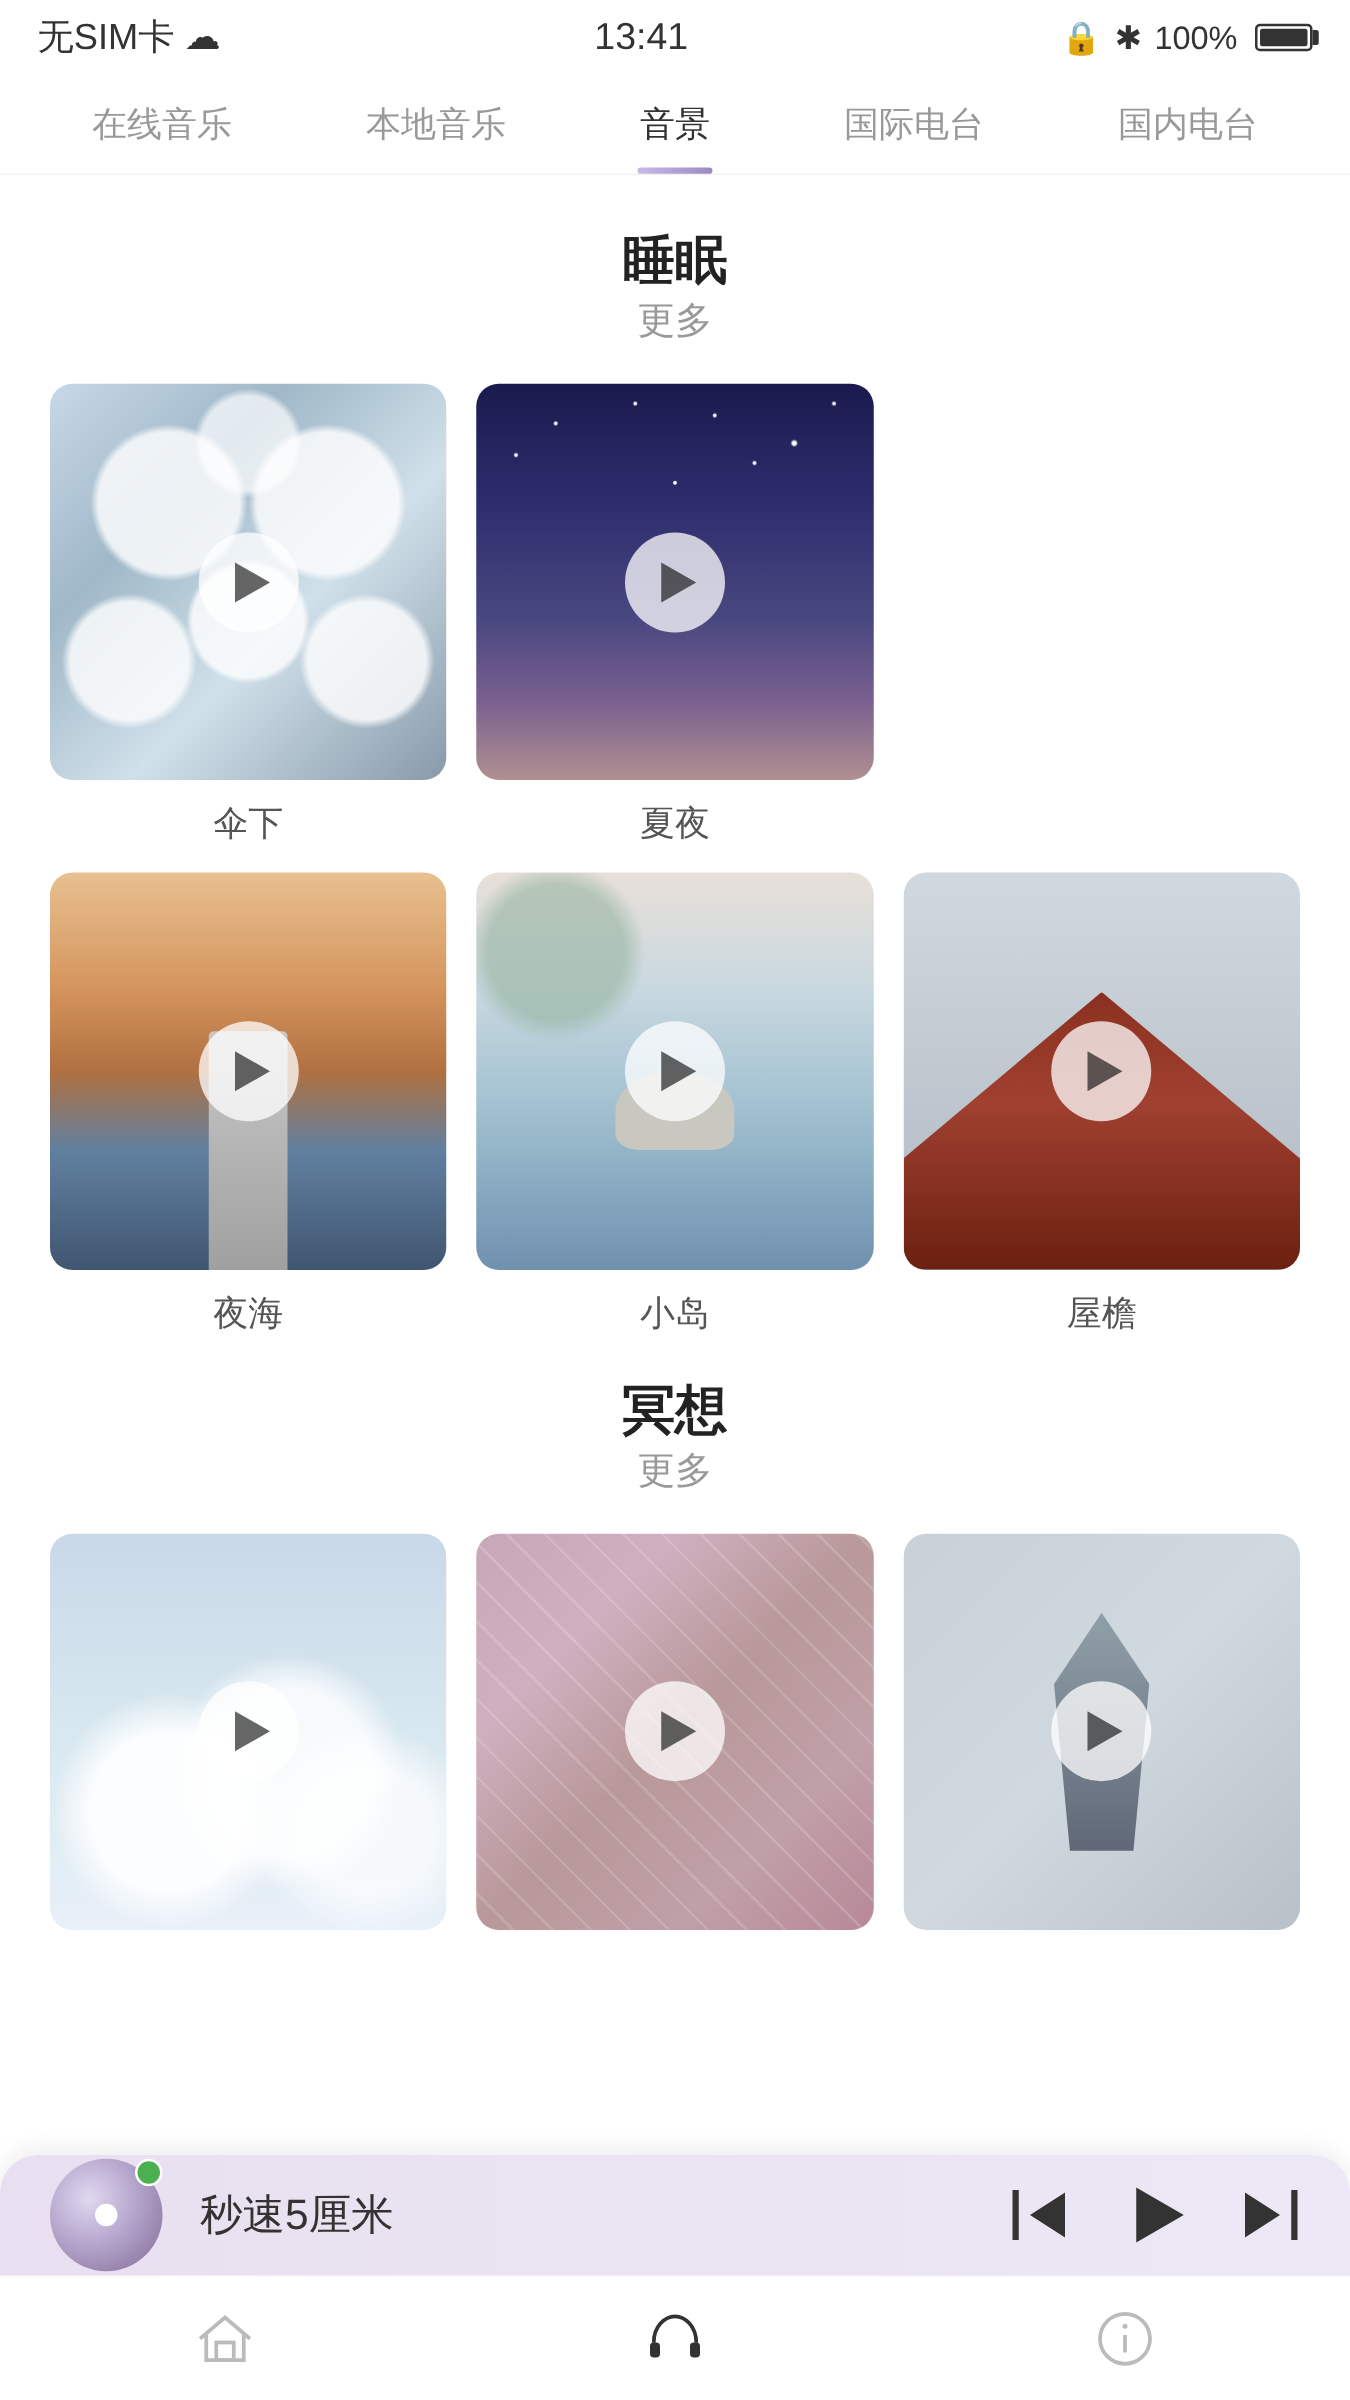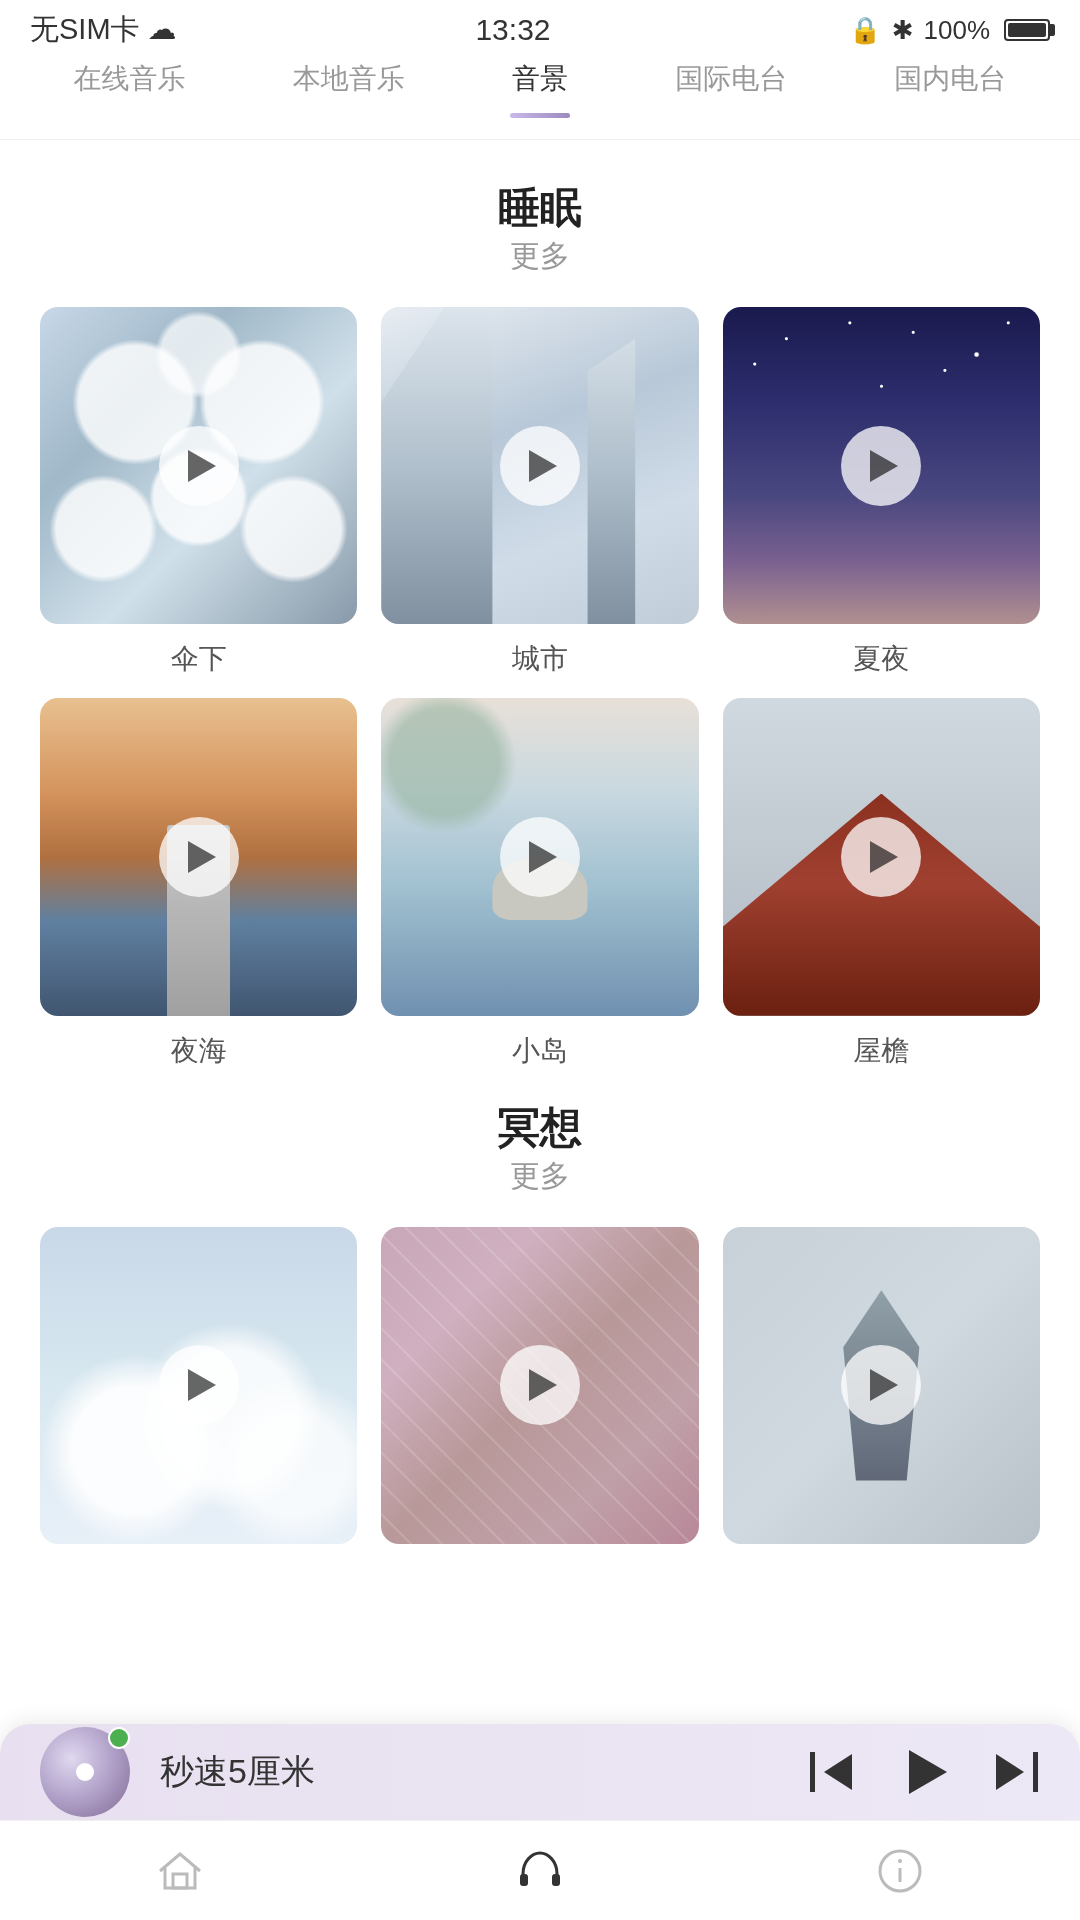--- a/index.html
+++ b/index.html
@@ -69,21 +69,21 @@
       bottom: 2px;
       width: 90%;
       background: #333;
       border-radius: 2px;
     }
 
     
     .tab-bar {
       display: flex;
       justify-content: space-around;
-      align-items: flex-start;
+      align-items: center;
       padding: 0 20px;
       height: 80px;
       background: #fff;
       border-bottom: 1px solid #f0f0f0;
     }
     .tab-item {
       display: flex;
       flex-direction: column;
       align-items: center;
       font-size: 28px;
@@ -507,21 +507,21 @@
       height: 50px;
     }
   </style>
 </head>
 <body>
 
 <div class="status-bar">
   <div class="status-left">
     <span>无SIM卡 ☁</span>
   </div>
-  <div class="status-center">13:32</div>
+  <div class="status-center">13:41</div>
   <div class="status-right">
     <span>🔒</span>
     <span>✱</span>
     <span>100%</span>
     <span class="battery-icon">
       <span class="battery-fill"></span>
     </span>
   </div>
 </div>
 
@@ -553,26 +553,20 @@
 
   <div class="grid-row">
 
     <div class="grid-item">
       <div class="grid-thumb img-umbrella">
         <div class="play-btn"></div>
       </div>
       <span class="grid-label">伞下</span>
     </div>
 
-    <div class="grid-item">
-      <div class="grid-thumb img-city">
-        <div class="play-btn"></div>
-      </div>
-      <span class="grid-label">城市</span>
-    </div>
 
     <div class="grid-item">
       <div class="grid-thumb img-night">
         <div class="play-btn"></div>
       </div>
       <span class="grid-label">夏夜</span>
     </div>
   </div>
 
   <div class="grid-row" style="margin-top: 20px;">

